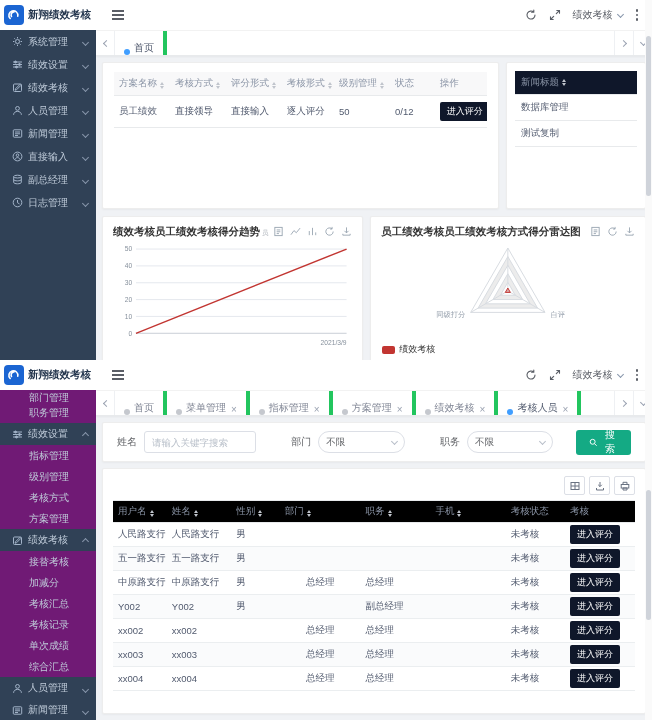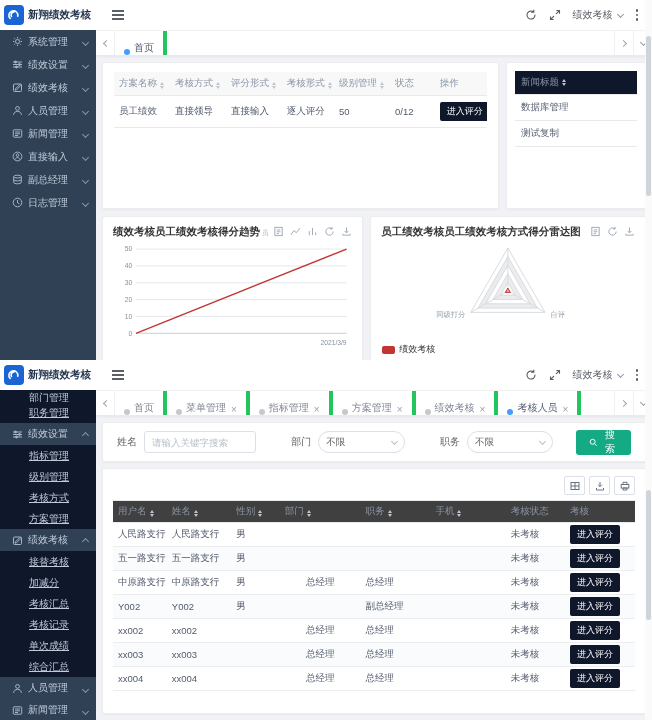--- a/index.html
+++ b/index.html
@@ -11,21 +11,21 @@
   .logo-badge{width:20px;height:20px;border-radius:4px;background:#1b65d2;display:flex;align-items:center;justify-content:center;flex-shrink:0;}
   .logo-text{font-size:10.5px;font-weight:bold;color:#23354d;white-space:nowrap;}
   .nav{flex:1;overflow:hidden;display:flex;flex-direction:column;}
   .nav-item{height:23px;flex-shrink:0;display:flex;align-items:center;gap:5px;padding:0 8px 0 11px;color:#bfcbd9;font-size:10px;cursor:pointer;white-space:nowrap;}
   .nav-item.group2{height:22px;}
   .nav-icon{width:12px;height:12px;display:flex;align-items:center;justify-content:center;flex-shrink:0;}
   .nav-icon svg{width:11px;height:11px;stroke:#a3b4c9;fill:none;stroke-width:1;}
   .nav-caret{margin-left:auto;}
   .chev{width:4px;height:4px;border-right:1px solid #8796ab;border-bottom:1px solid #8796ab;transform:rotate(45deg);display:inline-block;margin-top:-2px;}
   .chev.up{transform:rotate(-135deg);margin-top:2px;}
-  .nav-sub{height:21px;flex-shrink:0;display:flex;align-items:center;padding-left:29px;color:#bfcbd9;font-size:10px;background:#0f172a;cursor:pointer;white-space:nowrap;text-decoration:underline;}
+  .nav-sub{height:21px;flex-shrink:0;display:flex;align-items:center;padding-left:29px;color:#bfcbd9;font-size:10px;background:#701a75;cursor:pointer;white-space:nowrap;}
   .nav-sub.clipped{height:12px;overflow:hidden;align-items:flex-end;}
   .nav-sub.clipped span{margin-bottom:-3px;}
   
   .main{flex:1;min-width:0;display:flex;flex-direction:column;background:#f0f2f5;}
   .topbar{height:30px;flex-shrink:0;background:#fff;display:flex;align-items:center;padding:0 12px 0 16px;border-bottom:1px solid #f2f2f2;}
   .hamburger{display:flex;flex-direction:column;gap:2px;cursor:pointer;}
   .hamburger i{display:block;width:12px;height:2px;background:#5a5e66;}
   .topbar-right{margin-left:auto;display:flex;align-items:center;gap:11px;}
   .tb-icon{width:13px;height:13px;display:flex;align-items:center;justify-content:center;cursor:pointer;}
   .tb-icon svg{width:12px;height:12px;stroke:#5a5e66;fill:none;stroke-width:1.1;}
@@ -82,21 +82,21 @@
   .f-input::placeholder{color:#b8bfc9;}
   .f-select{width:102px;height:22px;border:1px solid #dcdfe6;border-radius:11px;display:flex;align-items:center;justify-content:space-between;padding:0 7px;font-size:9.5px;color:#606266;cursor:pointer;box-sizing:border-box;}
   .f-select .chev{border-color:#b8bfc9;}
   .gap{width:26px;}
   .btn-search{margin-left:16px;background:#14aa84;color:#fff;height:25px;padding:0 13px;border:none;border-radius:3px;display:flex;align-items:center;gap:4px;font-size:10px;cursor:pointer;font-family:inherit;}
   .table-panel{flex:1;margin:0;padding:5px 10px;overflow:hidden;display:flex;flex-direction:column;}
   .table-toolbar{display:flex;justify-content:flex-end;gap:4px;padding:2px 0 5px;}
   .tool-btn{width:19px;height:17px;border:1px solid #dcdfe6;border-radius:2px;background:#fff;display:flex;align-items:center;justify-content:center;cursor:pointer;}
   .tool-btn svg{width:10px;height:10px;stroke:#6a7382;fill:none;stroke-width:1;}
   table.grid{width:100%;border-collapse:collapse;font-size:9.5px;color:#515a6e;table-layout:fixed;}
-  .grid th{background:#404040;color:#8a94a6;font-weight:normal;text-align:left;padding:4px 5px;border-bottom:1px solid #e8eaec;border-top:1px solid #e8eaec;white-space:nowrap;overflow:hidden;cursor:pointer;}
+  .grid th{background:#000000;color:#8a94a6;font-weight:normal;text-align:left;padding:4px 5px;border-bottom:1px solid #e8eaec;border-top:1px solid #e8eaec;white-space:nowrap;overflow:hidden;cursor:pointer;}
   .grid td{padding:2px 5px;height:14px;border-bottom:1px solid #ebeef0;white-space:nowrap;overflow:hidden;}
   .grid tbody tr:nth-child(even) td{background:#fafbfc;}
   .tc{text-align:center;}
   
   .vscroll{position:absolute;top:0;right:0;width:7px;height:100%;background:#fafafa;}
   .vscroll .thumb{position:absolute;left:1px;width:5px;border-radius:3px;background:#cfd3da;cursor:pointer;}
 </style>
 </head>
 <body>
 

